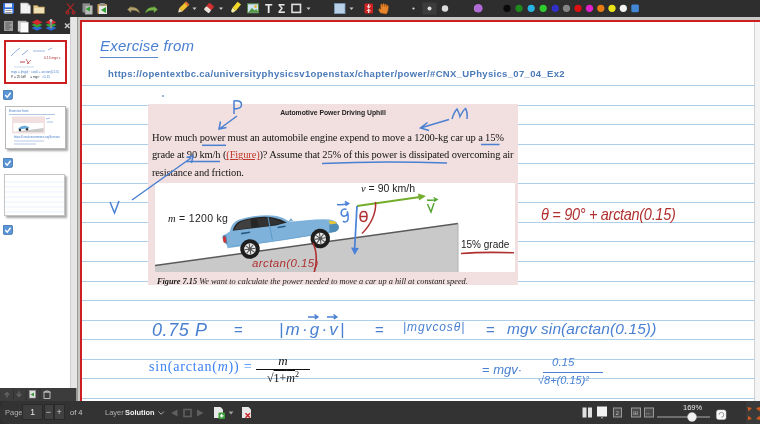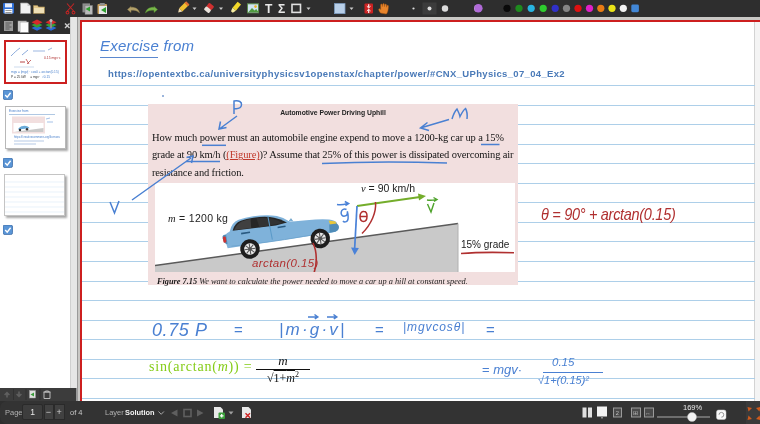--- a/index.html
+++ b/index.html
@@ -366,30 +366,31 @@
 
 
   <div class="abs" style="left:541px;top:206px;line-height:1;font-size:14.5px;font-style:italic;color:#b03030;letter-spacing:-.3px;transform:scaleY(1.15);transform-origin:0 0;">θ = 90° + arctan(0.15)</div>
 
   <div class="abs hw" style="left:152px;top:320.5px;line-height:1;font-size:18px;font-style:italic;letter-spacing:.6px;">0.75 P</div>
   <div class="abs hw" style="left:234px;top:322px;line-height:1;font-size:15px;">=</div>
   <div class="abs hw" style="left:279px;top:320.5px;line-height:1;font-size:17px;font-style:italic;letter-spacing:2.2px;">|m·g·v|</div>
   <div class="abs hw" style="left:375px;top:322px;line-height:1;font-size:15px;">=</div>
   <div class="abs hw" style="left:403px;top:320.5px;line-height:1;font-size:12px;font-style:italic;letter-spacing:.9px;">|mgvcosθ|</div>
   <div class="abs hw" style="left:486px;top:322px;line-height:1;font-size:15px;">=</div>
-
-  <div class="abs" style="left:149px;top:359px;font-family:'Liberation Serif',serif;font-size:14px;color:#84cc16;letter-spacing:.8px;">sin(arctan(<i>m</i>)) =</div>
+  <div class="abs hw" style="left:507px;top:320.5px;line-height:1;font-size:15.5px;font-style:italic;letter-spacing:.1px;">mgv sin(arctan(0.15))</div>
+
+  <div class="abs" style="left:149px;top:359px;font-family:'Liberation Serif',serif;font-size:14px;color:#3b82f6;letter-spacing:.8px;">sin(arctan(<i>m</i>)) =</div>
   <div class="abs" style="left:256px;top:352.5px;width:54px;text-align:center;font-family:'Liberation Serif',serif;font-size:13px;color:#111;"><i>m</i></div>
   <div class="abs" style="left:256px;top:368.5px;width:54px;height:1.2px;background:#111;"></div>
   <div class="abs" style="left:256px;top:370px;width:54px;text-align:center;font-family:'Liberation Serif',serif;font-size:12px;color:#111;">√<span style="text-decoration:overline;text-align:center;">1+<i>m</i><sup style="font-size:8px;">2</sup></span></div>
 
   <div class="abs hw" style="left:482px;top:362px;font-size:13px;">= <i>mgv</i>·</div>
   <div class="abs hw" style="left:552px;top:356px;font-size:11.5px;font-style:italic;">0.15</div>
   <div class="abs" style="left:543px;top:371.5px;width:60px;height:1.5px;background:#4a80d2;"></div>
-  <div class="abs hw" style="left:538px;top:373.5px;font-size:11px;font-style:italic;">√1+(0.15)²</div>
+  <div class="abs hw" style="left:538px;top:373.5px;font-size:11px;font-style:italic;">√8+(0.15)²</div>
 
   <svg class="abs" style="left:76px;top:17px;" width="684" height="384" viewBox="76 17 684 384">
     <g stroke="#4a80d2" fill="none" stroke-width="1.5">
 
       <path d="M234 114V101c5-1 8 1 7.5 4s-4 4-7.5 3.5"></path>
       <path d="M237 116l-17 12.5M220.5 121.5l-1.5 7.5 7.5-1.5"></path>
 
       <path d="M452 119c1.5-5 3-8 5-10 1.5 3 2.5 5 3 7.5 2-4 3.5-6.5 5.5-8 1.5 2.5 2 6 1.5 10.5"></path>
       <path d="M449 119.5l-27 8M427.5 122.5l-7 5.5 8.5 2.5"></path>
 

